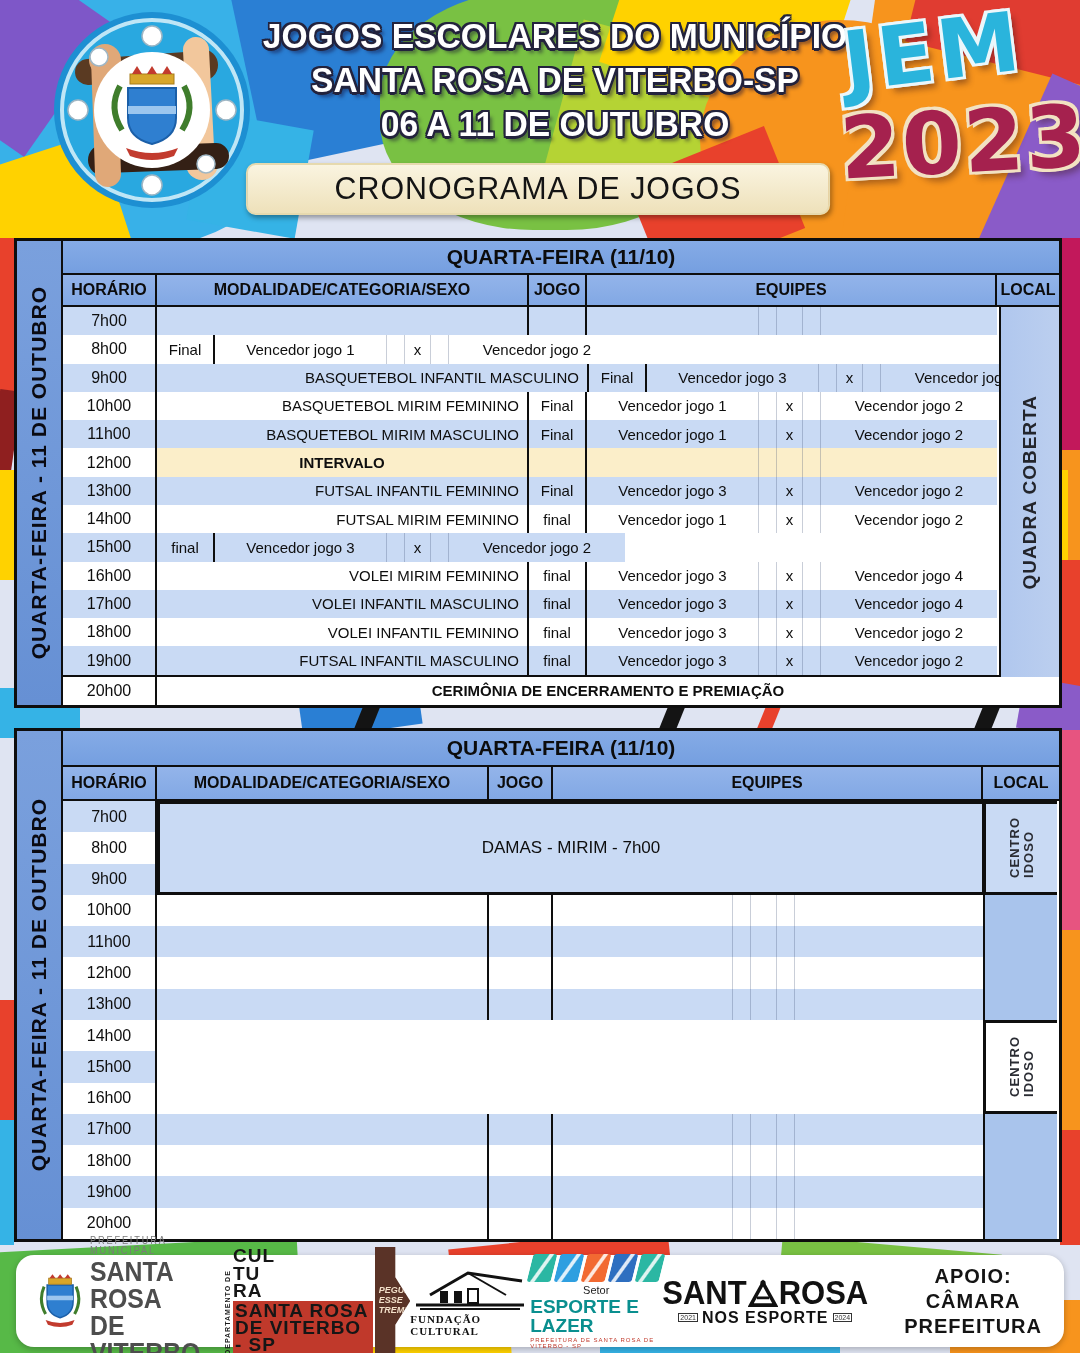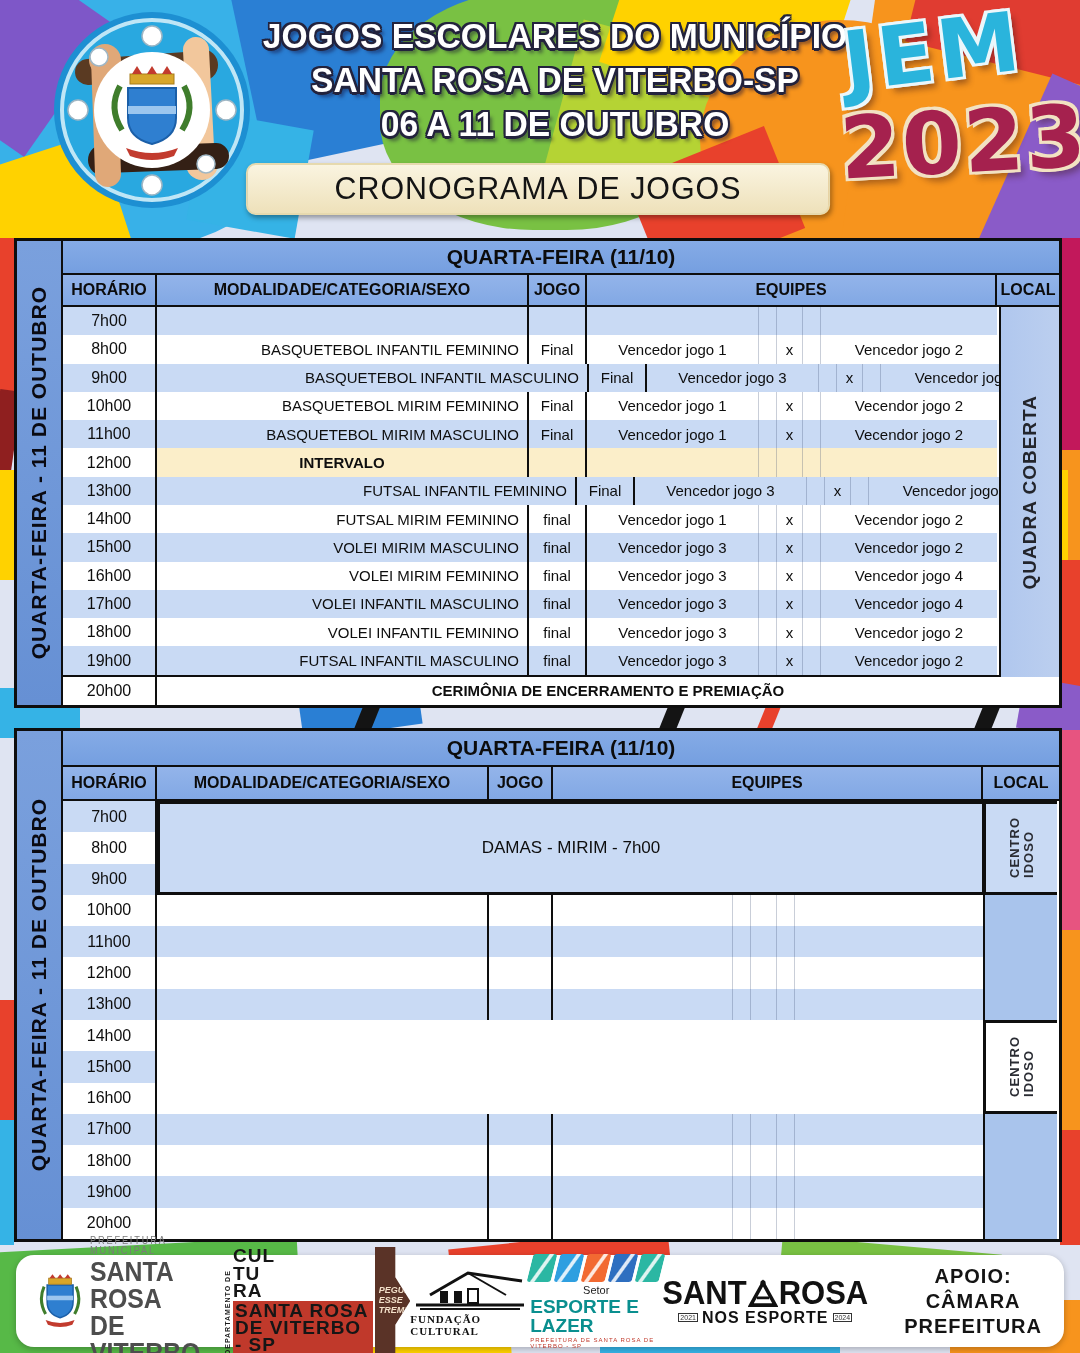--- a/index.html
+++ b/index.html
@@ -212,21 +212,20 @@
             <div class="cell bgB bR" style="width: 58px;"></div>
             <div class="cell bgB thinR" style="width: 172px;"></div>
             <div class="cell bgB thinR" style="width: 18px;"></div>
             <div class="cell bgB thinR" style="width: 26px;"></div>
             <div class="cell bgB thinR" style="width: 18px;"></div>
             <div class="cell bgB" style="width: 176px;"></div>
             <div class="cell " style="flex: 1 1 0%;"></div>
           </div>
           <div class="trow">
             <div class="cell bgW bR tcell" style="width: 94px;">8h00</div>
-            <div class="cell bgW bR rt" style="width: 372px;">BASQUETEBOL INFANTIL FEMININO</div>
             <div class="cell bgW bR" style="width: 58px;">Final</div>
             <div class="cell bgW thinR" style="width: 172px;">Vencedor jogo 1</div>
             <div class="cell bgW thinR" style="width: 18px;"></div>
             <div class="cell bgW thinR" style="width: 26px;">x</div>
             <div class="cell bgW thinR" style="width: 18px;"></div>
             <div class="cell bgW" style="width: 176px;">Vencedor jogo 2</div>
             <div class="cell " style="flex: 1 1 0%;"></div>
           </div>
           <div class="trow">
             <div class="cell bgB bR tcell" style="width: 94px;">9h00</div>
@@ -267,21 +266,21 @@
             <div class="cell bgC bR" style="width: 58px;"></div>
             <div class="cell bgC thinR" style="width: 172px;"></div>
             <div class="cell bgC thinR" style="width: 18px;"></div>
             <div class="cell bgC thinR" style="width: 26px;"></div>
             <div class="cell bgC thinR" style="width: 18px;"></div>
             <div class="cell bgC" style="width: 176px;"></div>
             <div class="cell " style="flex: 1 1 0%;"></div>
           </div>
           <div class="trow">
             <div class="cell bgB bR tcell" style="width: 94px;">13h00</div>
-            <div class="cell bgB bR rt" style="width: 420px;">FUTSAL INFANTIL FEMININO</div>
+            <div class="cell bgB bR rt" style="width: 372px;">FUTSAL INFANTIL FEMININO</div>
             <div class="cell bgB bR" style="width: 58px;">Final</div>
             <div class="cell bgB thinR" style="width: 172px;">Vencedor jogo 3</div>
             <div class="cell bgB thinR" style="width: 18px;"></div>
             <div class="cell bgB thinR" style="width: 26px;">x</div>
             <div class="cell bgB thinR" style="width: 18px;"></div>
             <div class="cell bgB" style="width: 176px;">Vencedor jogo 2</div>
             <div class="cell " style="flex: 1 1 0%;"></div>
           </div>
           <div class="trow">
             <div class="cell bgW bR tcell" style="width: 94px;">14h00</div>
@@ -289,21 +288,20 @@
             <div class="cell bgW bR" style="width: 58px;">final</div>
             <div class="cell bgW thinR" style="width: 172px;">Vencedor jogo 1</div>
             <div class="cell bgW thinR" style="width: 18px;"></div>
             <div class="cell bgW thinR" style="width: 26px;">x</div>
             <div class="cell bgW thinR" style="width: 18px;"></div>
             <div class="cell bgW" style="width: 176px;">Vecendor jogo 2</div>
             <div class="cell " style="flex: 1 1 0%;"></div>
           </div>
           <div class="trow">
             <div class="cell bgB bR tcell" style="width: 94px;">15h00</div>
-            <div class="cell bgB bR rt" style="width: 372px;">VOLEI MIRIM MASCULINO</div>
             <div class="cell bgB bR" style="width: 58px;">final</div>
             <div class="cell bgB thinR" style="width: 172px;">Vencedor jogo 3</div>
             <div class="cell bgB thinR" style="width: 18px;"></div>
             <div class="cell bgB thinR" style="width: 26px;">x</div>
             <div class="cell bgB thinR" style="width: 18px;"></div>
             <div class="cell bgB" style="width: 176px;">Vencedor jogo 2</div>
             <div class="cell " style="flex: 1 1 0%;"></div>
           </div>
           <div class="trow">
             <div class="cell bgW bR tcell" style="width: 94px;">16h00</div>

